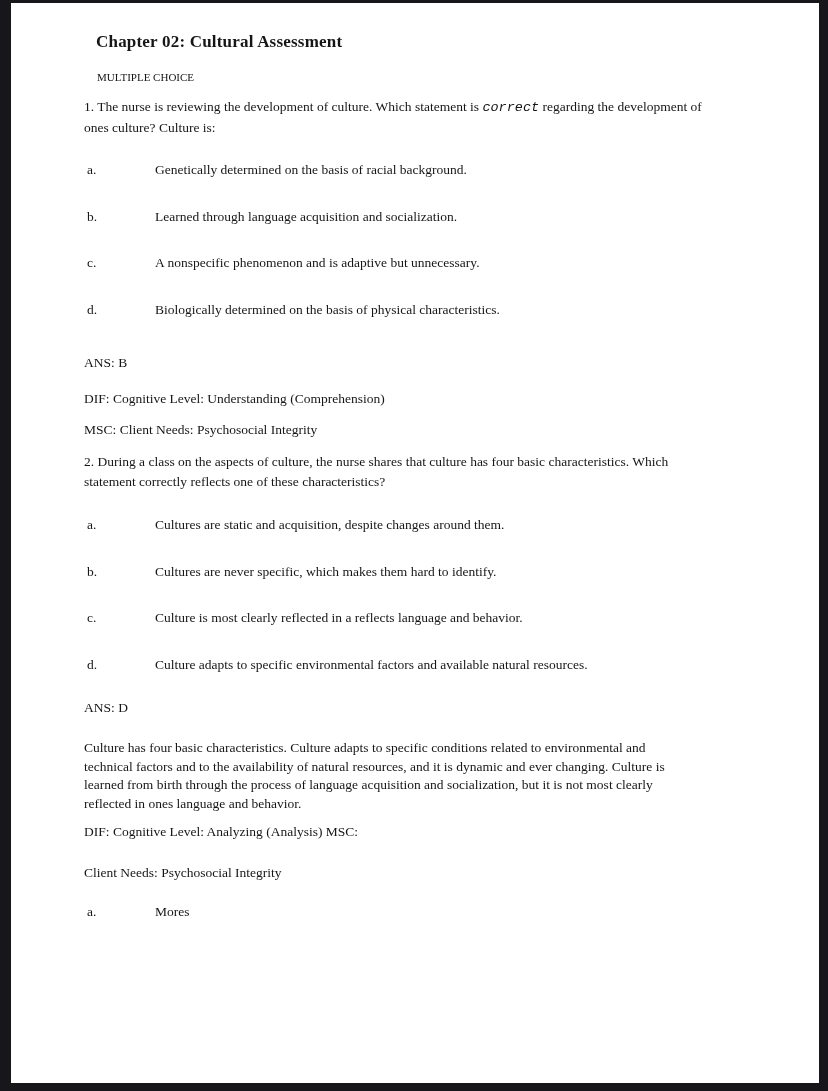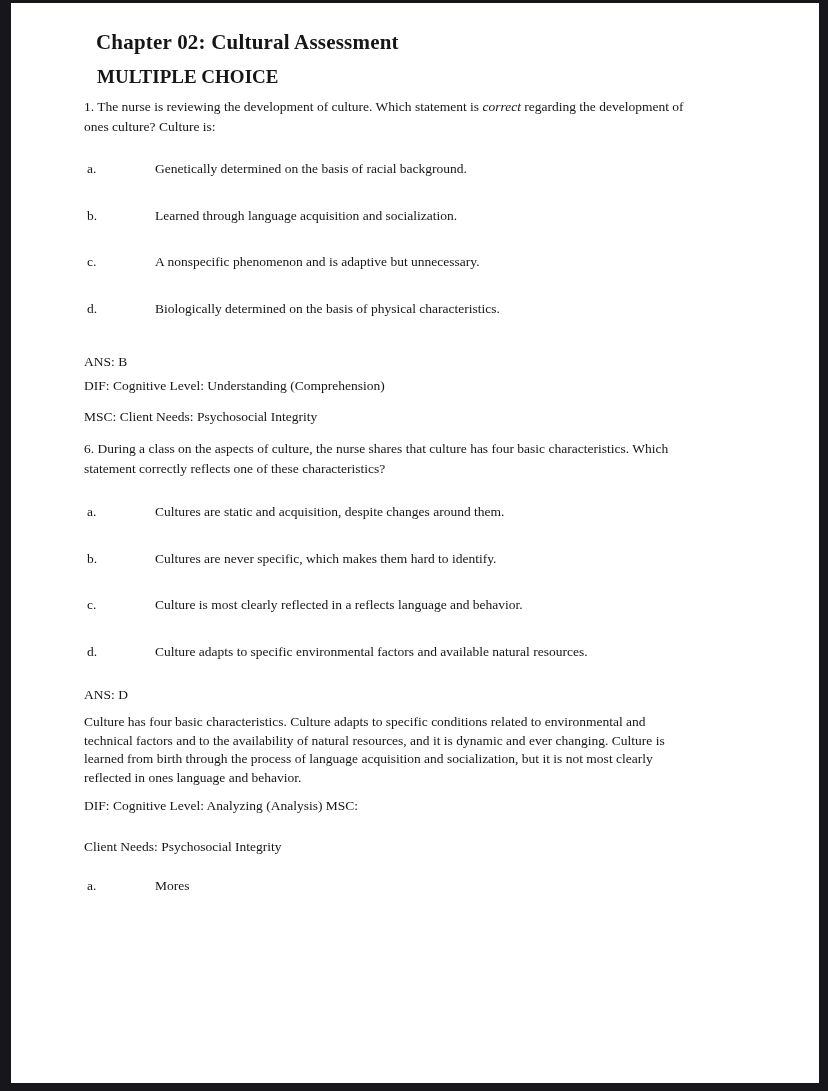--- a/index.html
+++ b/index.html
@@ -22,47 +22,48 @@
     right: 9px;
     bottom: 8px;
     background: #ffffff;
     color: #161616;
     overflow: hidden;
   }
   .content {
     padding: 26px 20px 0 73px;
   }
   .doc-title {
-    font-size: 21px;
+    font-size: 17px;
     font-weight: 700;
     line-height: 26px;
     margin: 0 0 0 12px;
     letter-spacing: 0.2px;
   }
   .section-heading {
-    font-size: 19px;
-    font-weight: 700;
+    font-size: 11px;
+    font-weight: 400;
     line-height: 20px;
     margin: 12px 0 0 13px;
   }
   .para {
     font-size: 13.5px;
     line-height: 20px;
     margin: 0;
     max-width: 710px;
     white-space: pre-line;
   }
   .tight {
     line-height: 18.5px;
   }
   .q3lh {
     line-height: 21px;
   }
   .italic {
     font-style: italic;
+    font-family: Liberation Mono, monospace;
   }
   .option-row {
     display: flex;
     margin-left: 3px;
     font-size: 13.5px;
     line-height: 20px;
   }
   .option-letter {
     width: 68px;
     flex: 0 0 68px;
@@ -98,25 +99,25 @@
         <span class="option-text">A nonspecific phenomenon and is adaptive but unnecessary.</span>
       </div>
       <div class="option-row" style="margin-top:26.5px">
         <span class="option-letter">d.</span>
         <span class="option-text">Biologically determined on the basis of physical characteristics.</span>
       </div>
 
       <p class="para" style="margin-top:33px">ANS: B</p>
 
 
-      <p class="para" style="margin-top:4px">DIF: Cognitive Level: Understanding (Comprehension)</p>
+      <p class="para" style="margin-top:16px">DIF: Cognitive Level: Understanding (Comprehension)</p>
 
       <p class="para" style="margin-top:11.5px">MSC: Client Needs: Psychosocial Integrity</p>
 
-      <p class="para" style="margin-top:11.5px">6. During a class on the aspects of culture, the nurse shares that culture has four basic characteristics. Which
+      <p class="para" style="margin-top:11.5px">2. During a class on the aspects of culture, the nurse shares that culture has four basic characteristics. Which
 statement correctly reflects one of these characteristics?</p>
 
       <div class="option-row" style="margin-top:23.5px">
         <span class="option-letter">a.</span>
         <span class="option-text">Cultures are static and acquisition, despite changes around them.</span>
       </div>
       <div class="option-row" style="margin-top:26.5px">
         <span class="option-letter">b.</span>
         <span class="option-text">Cultures are never specific, which makes them hard to identify.</span>
       </div>
@@ -124,21 +125,21 @@
         <span class="option-letter">c.</span>
         <span class="option-text">Culture is most clearly reflected in a reflects language and behavior.</span>
       </div>
       <div class="option-row" style="margin-top:26.5px">
         <span class="option-letter">d.</span>
         <span class="option-text">Culture adapts to specific environmental factors and available natural resources.</span>
       </div>
 
       <p class="para" style="margin-top:23.5px">ANS: D</p>
 
-      <p class="para tight" style="margin-top:8px">Culture has four basic characteristics. Culture adapts to specific conditions related to environmental and
+      <p class="para tight" style="margin-top:21px">Culture has four basic characteristics. Culture adapts to specific conditions related to environmental and
 technical factors and to the availability of natural resources, and it is dynamic and ever changing. Culture is
 learned from birth through the process of language acquisition and socialization, but it is not most clearly
 reflected in ones language and behavior.</p>
 
       <p class="para" style="margin-top:8.5px">DIF: Cognitive Level: Analyzing (Analysis) MSC:</p>
 
       <p class="para" style="margin-top:21px">Client Needs: Psychosocial Integrity</p>
 
 
       <div class="option-row" style="margin-top:19.5px">

